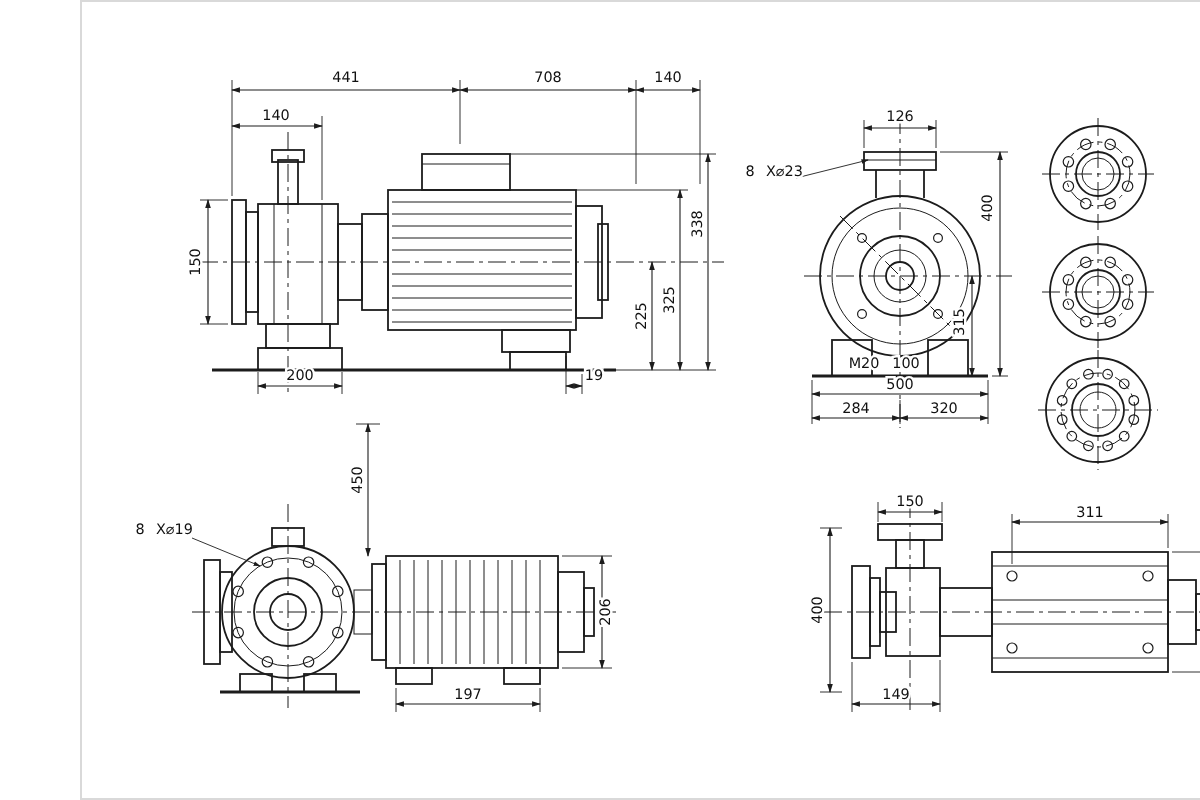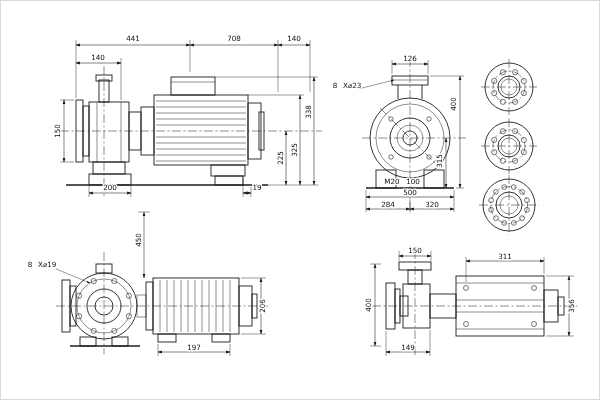--- a/index.html
+++ b/index.html
@@ -1,18 +1,19 @@
 <!DOCTYPE html>
 <html><head>
 <meta charset="utf-8">
 <style>
   html, body { margin: 0; padding: 0; background: #ffffff; }
   .page {
     width: 500px; height: 400px; position: relative; background: #ffffff;
     font-family: "DejaVu Sans", "Liberation Sans", sans-serif;
+    margin-left: 40px;
   }
   svg { display: block; }
   svg text {
     font-family: "DejaVu Sans", "Liberation Sans", sans-serif;
   }
   .dt {
     font-size: 7.2px; fill: #111111; text-anchor: middle;
     stroke: #ffffff; stroke-width: 2.4px; paint-order: stroke fill;
   }
   .dts { text-anchor: start; }

